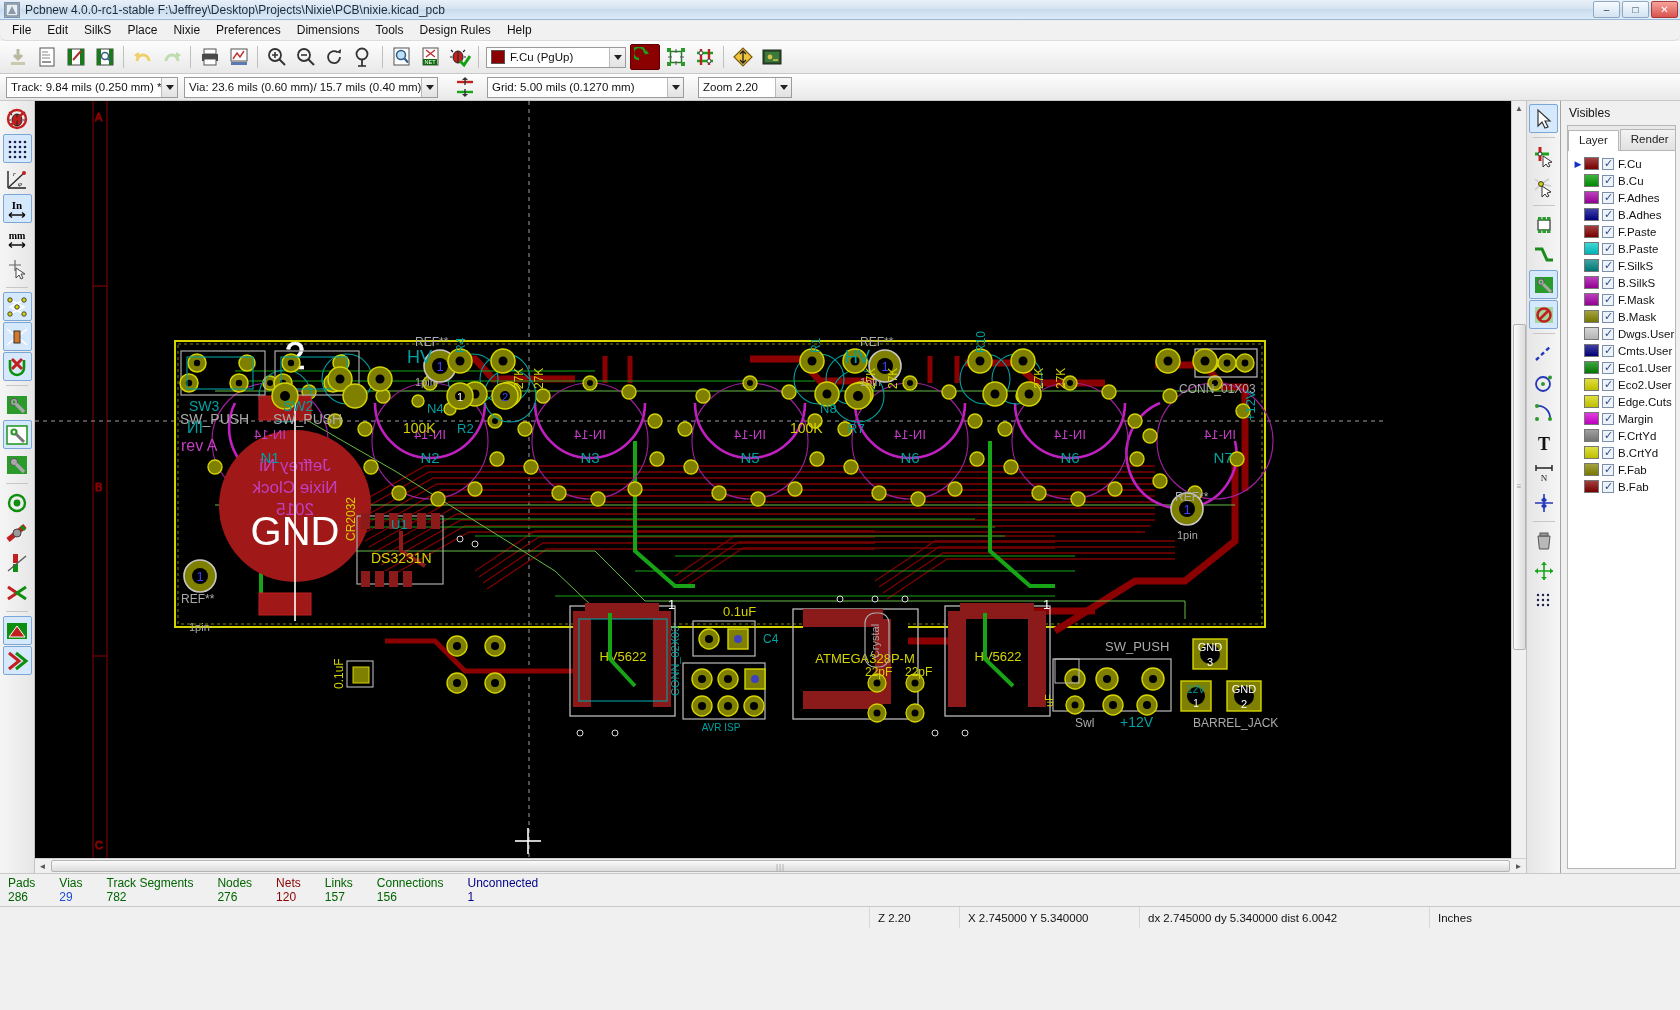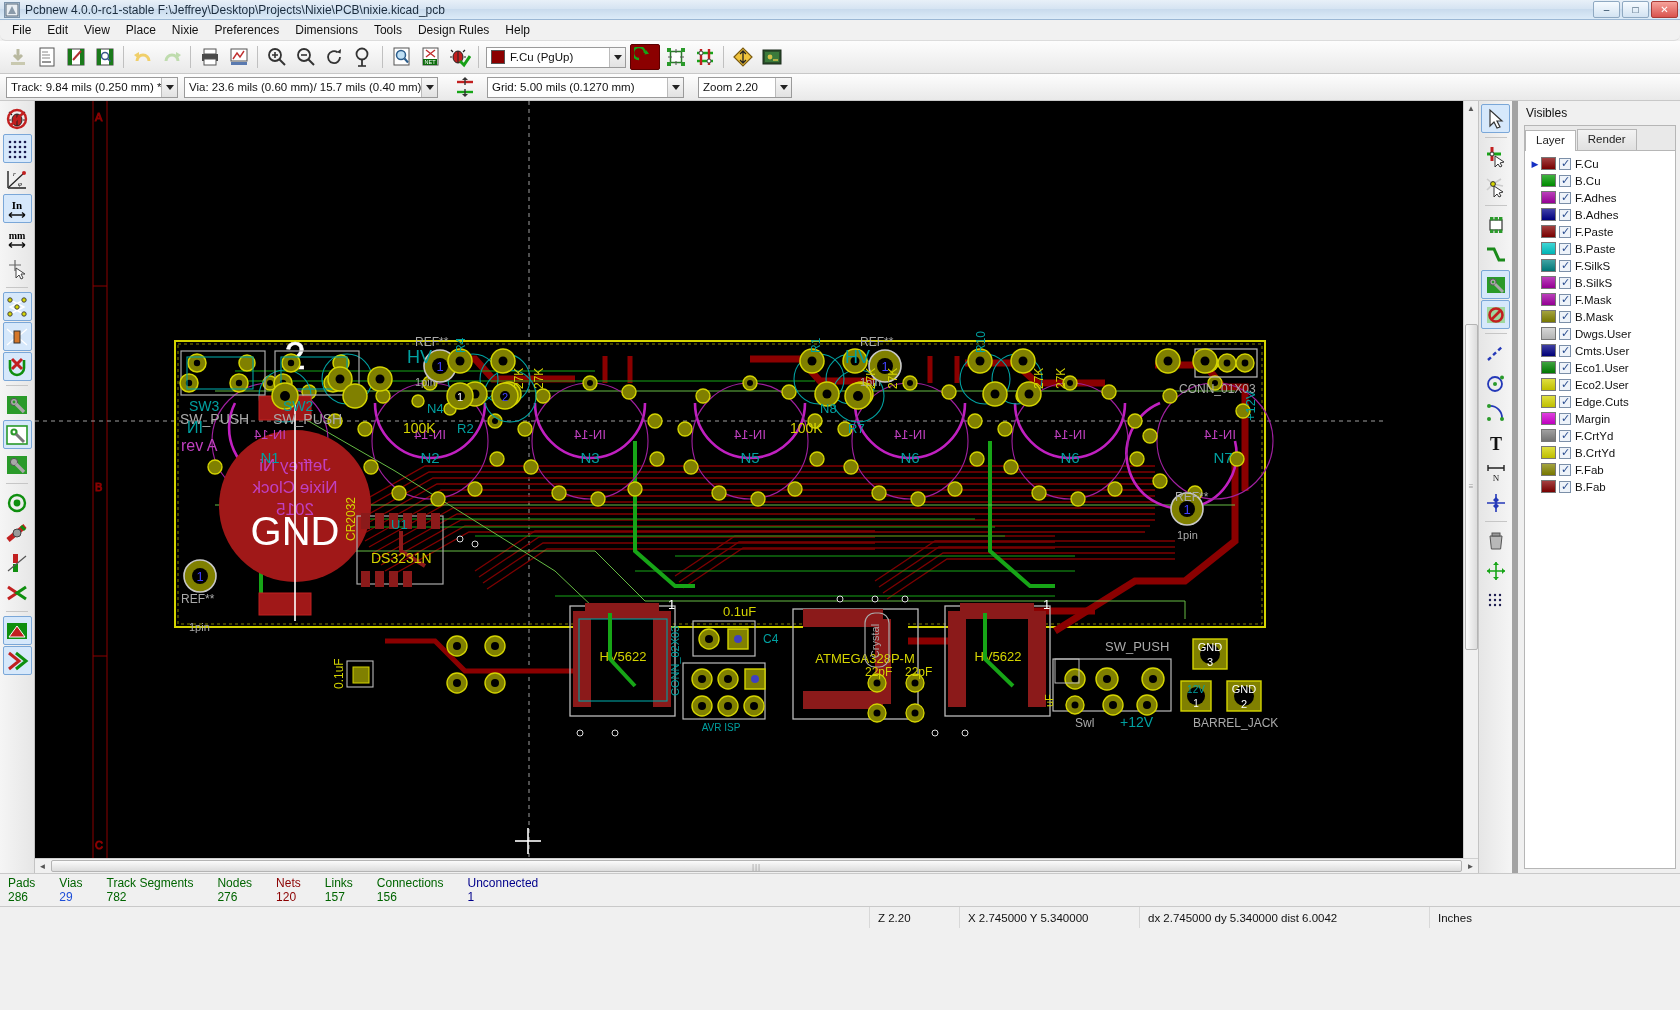--- a/index.html
+++ b/index.html
@@ -130,21 +130,21 @@
 
   
   #right-toolbar {
     width: 34px; background: linear-gradient(to left,#f5f5f5,#e6e6e6);
     border-left: 1px solid #c3c3c3;
     display:flex; flex-direction:column; align-items:center; padding-top:3px;
   }
 
   
   #layers-panel {
-    width: 168px; background:#f0f0f0; border-left:6px solid #a3a3a3;
+    width: 120px; background:#f0f0f0; border-left:1px solid #a3a3a3;
     display:flex; flex-direction:column;
   }
   #layers-title { font-size:12px; color:#111; padding:5px 0 5px 8px; }
   #layers-box {
     margin: 0 4px 4px 6px; background:#fff; border:1px solid #b6b6b6; flex:1 1 auto; overflow:hidden;
   }
   #layer-tabs { display:flex; background:#e9e9e9; border-bottom:1px solid #b6b6b6; padding-top:3px;}
   .ltab {
     font-size:11.5px; padding:3px 10px 4px; border:1px solid #b6b6b6; border-bottom:none;
     background: linear-gradient(to bottom,#f3f3f3,#e0e0e0); margin-right:1px; color:#222;
@@ -196,21 +196,21 @@
   <div id="win-buttons">
     <div>–</div>
     <div>□</div>
     <div class="close">✕</div>
   </div>
 </div>
 
 <div id="menubar">
   <div class="menu-item">File</div>
   <div class="menu-item">Edit</div>
-  <div class="menu-item">View</div>
+  <div class="menu-item">SilkS</div>
   <div class="menu-item">Place</div>
   <div class="menu-item">Nixie</div>
   <div class="menu-item">Preferences</div>
   <div class="menu-item">Dimensions</div>
   <div class="menu-item">Tools</div>
   <div class="menu-item">Design Rules</div>
   <div class="menu-item">Help</div>
 </div>
 
 <div id="toolbar-main" class="toolbar">

